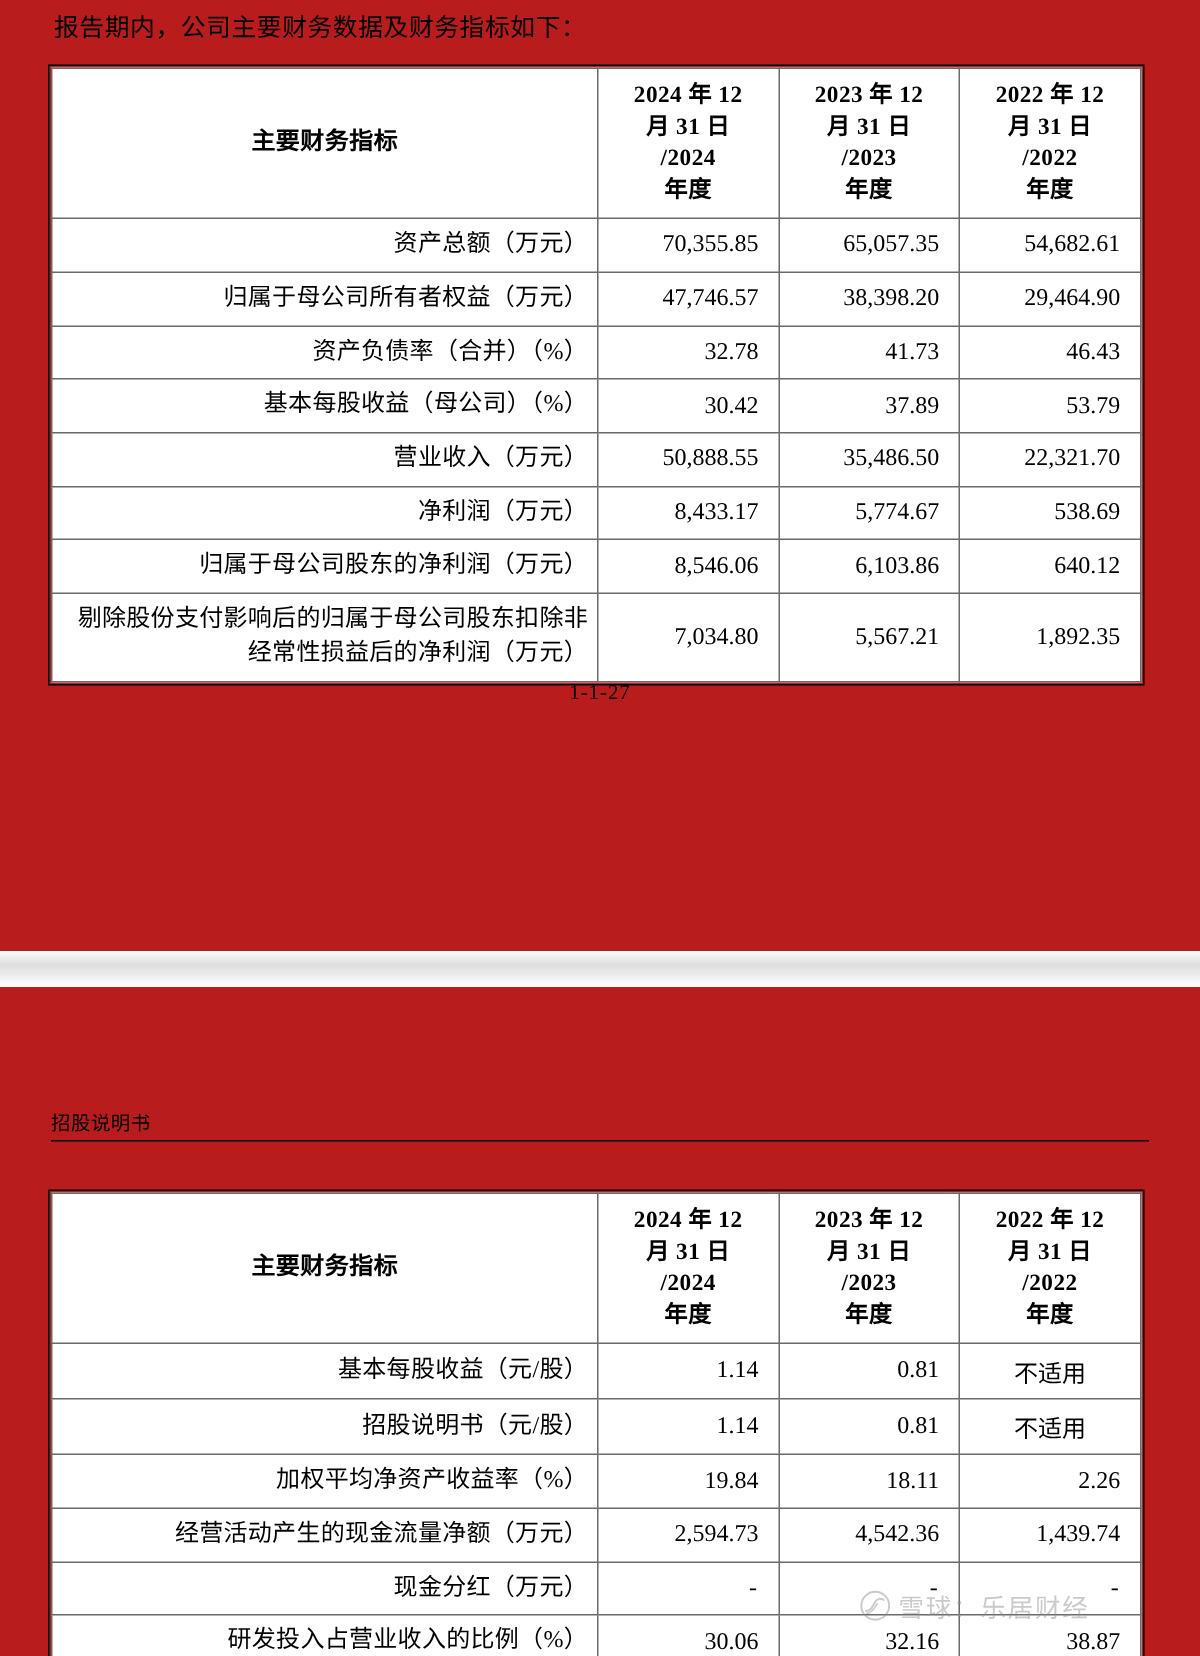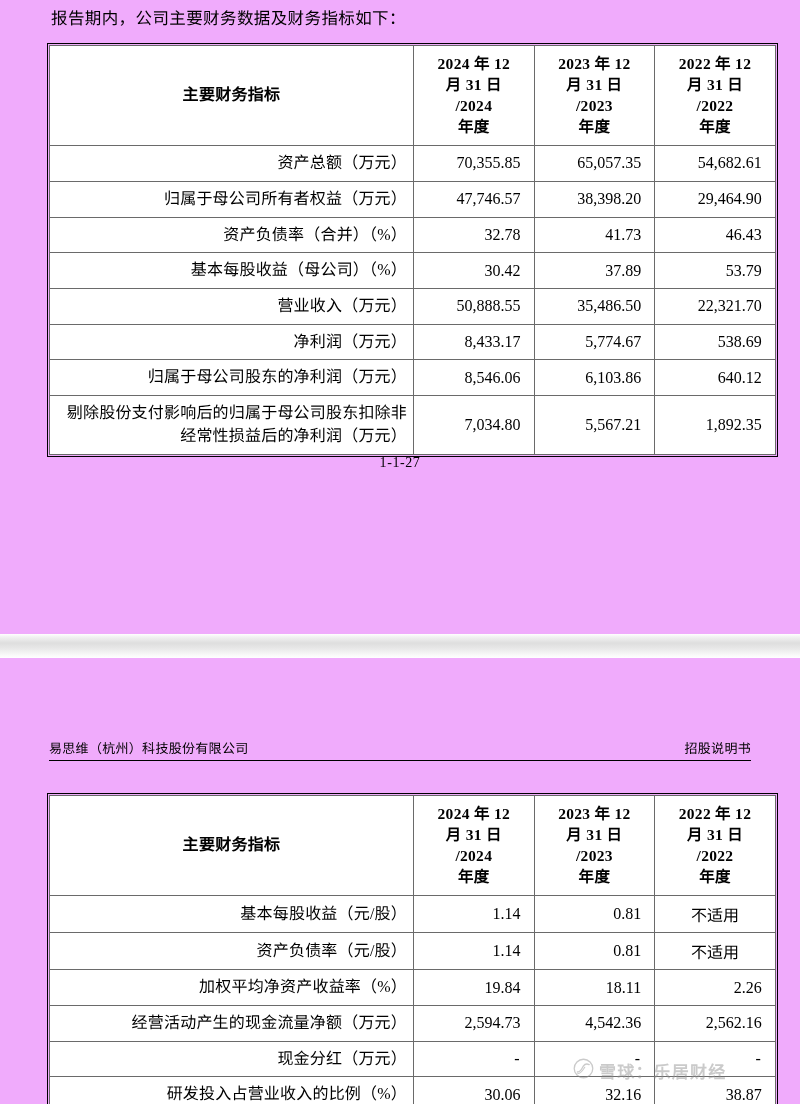--- a/index.html
+++ b/index.html
@@ -19,22 +19,22 @@
   .doc {
     position: relative;
     width: 800px;
     min-height: 1104px;
     overflow: hidden;
   }
 
   
   .page {
     position: relative;
-    background: #f0abfc;
-    padding: 0 49px;
+    background: #b91c1c;
+    padding: 0 34px;
     box-sizing: border-box;
     width: 800px;
   }
   .page-one { padding-top: 7px; height: 634px; }
   .page-two { padding-top: 80px; height: 470px; }
 
   
   .page-break {
     width: 800px;
     height: 24px;
@@ -129,26 +129,25 @@
     font-size: 14px;
     letter-spacing: 0.6px;
   }
 
   
   .watermark {
     position: absolute;
     left: 573px;
     top: 1058px;
     display: flex;
-    align-items: flex-start;
+    align-items: center;
     gap: 5px;
     opacity: 0.46;
     pointer-events: none;
     user-select: none;
-    font-weight: bold;
   }
   .watermark .wm-logo {
     width: 21px;
     height: 21px;
     flex: 0 0 auto;
   }
   .watermark .wm-text {
     font-family: "Liberation Sans", "DejaVu Sans", sans-serif;
     font-size: 17px;
     color: #8e8e8e;
@@ -254,21 +253,20 @@
     </table>
 
     <div class="page-number">1-1-27</div>
   </section>
 
   <div class="page-break"></div>
 
   <section class="page page-two">
 
     <div class="running-header">
-      <span class="rh-left">易思维（杭州）科技股份有限公司</span>
       <span class="rh-right">招股说明书</span>
     </div>
 
     <table class="fin">
       <colgroup>
         <col class="c-label">
           <col class="c-val">
           <col class="c-val">
           <col class="c-val">
       </colgroup>
@@ -302,36 +300,36 @@
         </tr>
       </thead>
       <tbody>
         <tr>
           <td class="lbl">基本每股收益（元/股）</td>
           <td class="val">1.14</td>
           <td class="val">0.81</td>
           <td class="val na">不适用</td>
         </tr>
         <tr>
-          <td class="lbl">资产负债率（元/股）</td>
+          <td class="lbl">招股说明书（元/股）</td>
           <td class="val">1.14</td>
           <td class="val">0.81</td>
           <td class="val na">不适用</td>
         </tr>
         <tr>
           <td class="lbl">加权平均净资产收益率（%）</td>
           <td class="val">19.84</td>
           <td class="val">18.11</td>
           <td class="val">2.26</td>
         </tr>
         <tr>
           <td class="lbl">经营活动产生的现金流量净额（万元）</td>
           <td class="val">2,594.73</td>
           <td class="val">4,542.36</td>
-          <td class="val">2,562.16</td>
+          <td class="val">1,439.74</td>
         </tr>
         <tr>
           <td class="lbl">现金分红（万元）</td>
           <td class="val dash">-</td>
           <td class="val dash">-</td>
           <td class="val dash">-</td>
         </tr>
         <tr>
           <td class="lbl">研发投入占营业收入的比例（%）</td>
           <td class="val">30.06</td>

